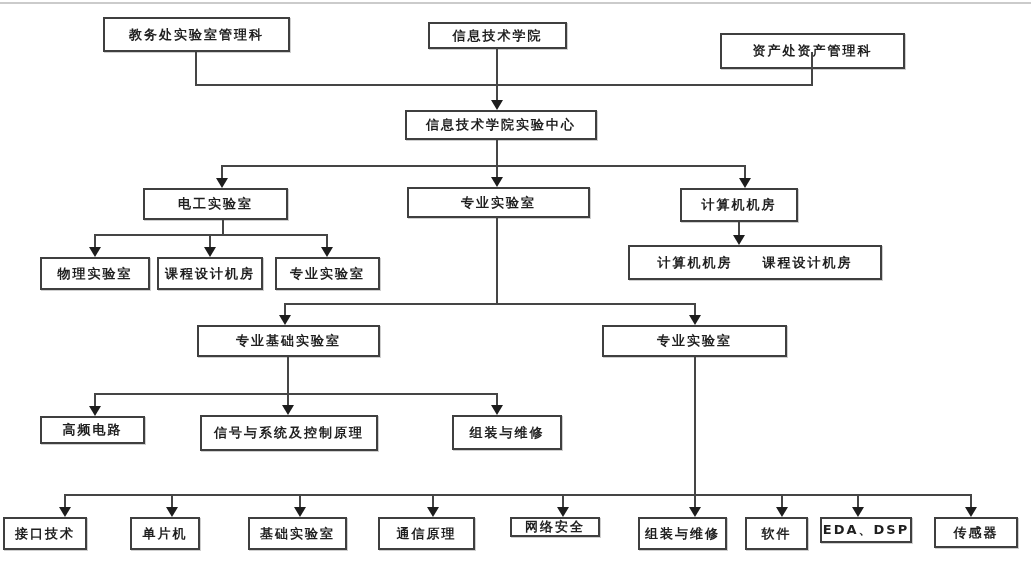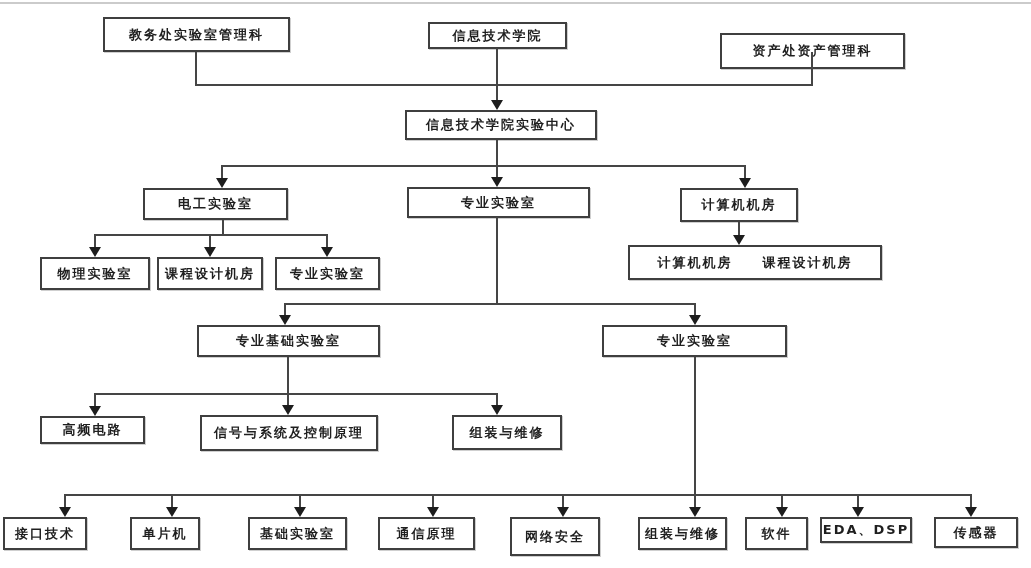--- a/index.html
+++ b/index.html
@@ -102,21 +102,21 @@
   </div>
   <div class="node" style="left:130px;top:517px;width:70px;height:33px">
     <span>单片机</span>
   </div>
   <div class="node" style="left:248px;top:517px;width:99px;height:33px">
     <span>基础实验室</span>
   </div>
   <div class="node" style="left:378px;top:517px;width:97px;height:33px">
     <span>通信原理</span>
   </div>
-  <div class="node" style="left:510px;top:517px;width:90px;height:39px">
+  <div class="node" style="left:510px;top:517px;width:90px;height:20px">
     <span>网络安全</span>
   </div>
   <div class="node" style="left:638px;top:517px;width:89px;height:33px">
     <span>组装与维修</span>
   </div>
   <div class="node" style="left:745px;top:517px;width:63px;height:33px">
     <span>软件</span>
   </div>
   <div class="node" style="left:820px;top:517px;width:92px;height:26px">
     <span>EDA、DSP</span>

